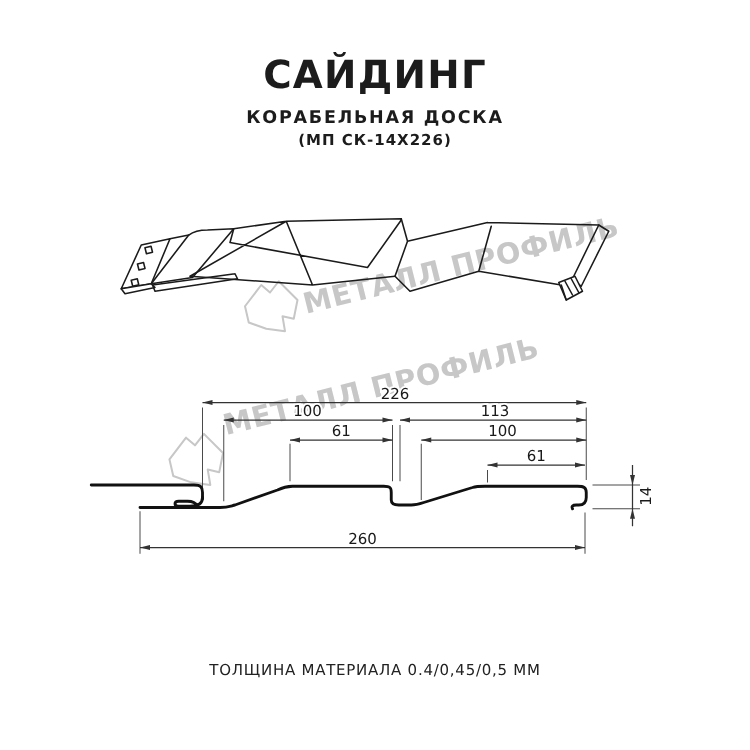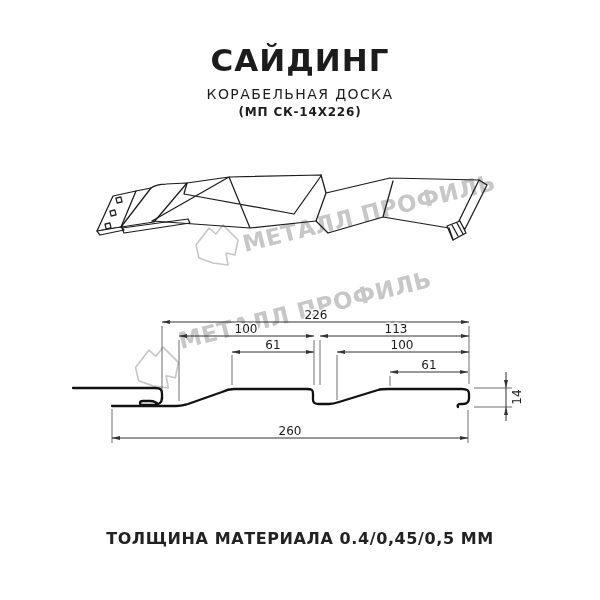--- a/index.html
+++ b/index.html
@@ -1,23 +1,23 @@
 <!DOCTYPE html>
 <html><head>
 <meta charset="utf-8">
 <style>
   html,body{margin:0;padding:0;background:#fff;}
   .canvas{position:relative;width:600px;height:600px;background:#fff;overflow:hidden;
           font-family:"DejaVu Sans","Liberation Sans",sans-serif;}
   .hdr{position:absolute;left:0;width:600px;text-align:center;color:#1c1c1c;}
   .title{top:42px;font-size:31px;font-weight:800;letter-spacing:1px;}
-  .subtitle{top:86px;font-size:14px;font-weight:400;letter-spacing:1.4px;}
+  .subtitle{top:86px;font-size:14px;font-weight:700;letter-spacing:1.4px;}
   .model{top:105px;font-size:12px;font-weight:700;letter-spacing:0.8px;}
   .footer{position:absolute;left:0;top:529px;width:600px;text-align:center;
-          font-size:16px;font-weight:700;letter-spacing:0.6px;color:#222;}
+          font-size:12px;font-weight:400;letter-spacing:0.6px;color:#222;}
   .wm-text{position:absolute;font-size:23px;font-weight:800;letter-spacing:0.5px;
            color:#c7c7c7;white-space:nowrap;transform:rotate(-14deg);
            transform-origin:0 100%;z-index:1;line-height:24px;height:24px;}
   .wm-logo{position:absolute;z-index:1;}
   #wm1-text{left:246px;top:232px;}
   #wm2-text{left:182px;top:329px;}
   #wm1-logo{left:193px;top:221px;}
   #wm2-logo{left:132px;top:343px;}
   .draw{position:absolute;left:0;top:0;z-index:2;}
   .l3d{fill:none;stroke:#1b1b1b;stroke-width:1.25;stroke-linejoin:round;stroke-linecap:round;}

